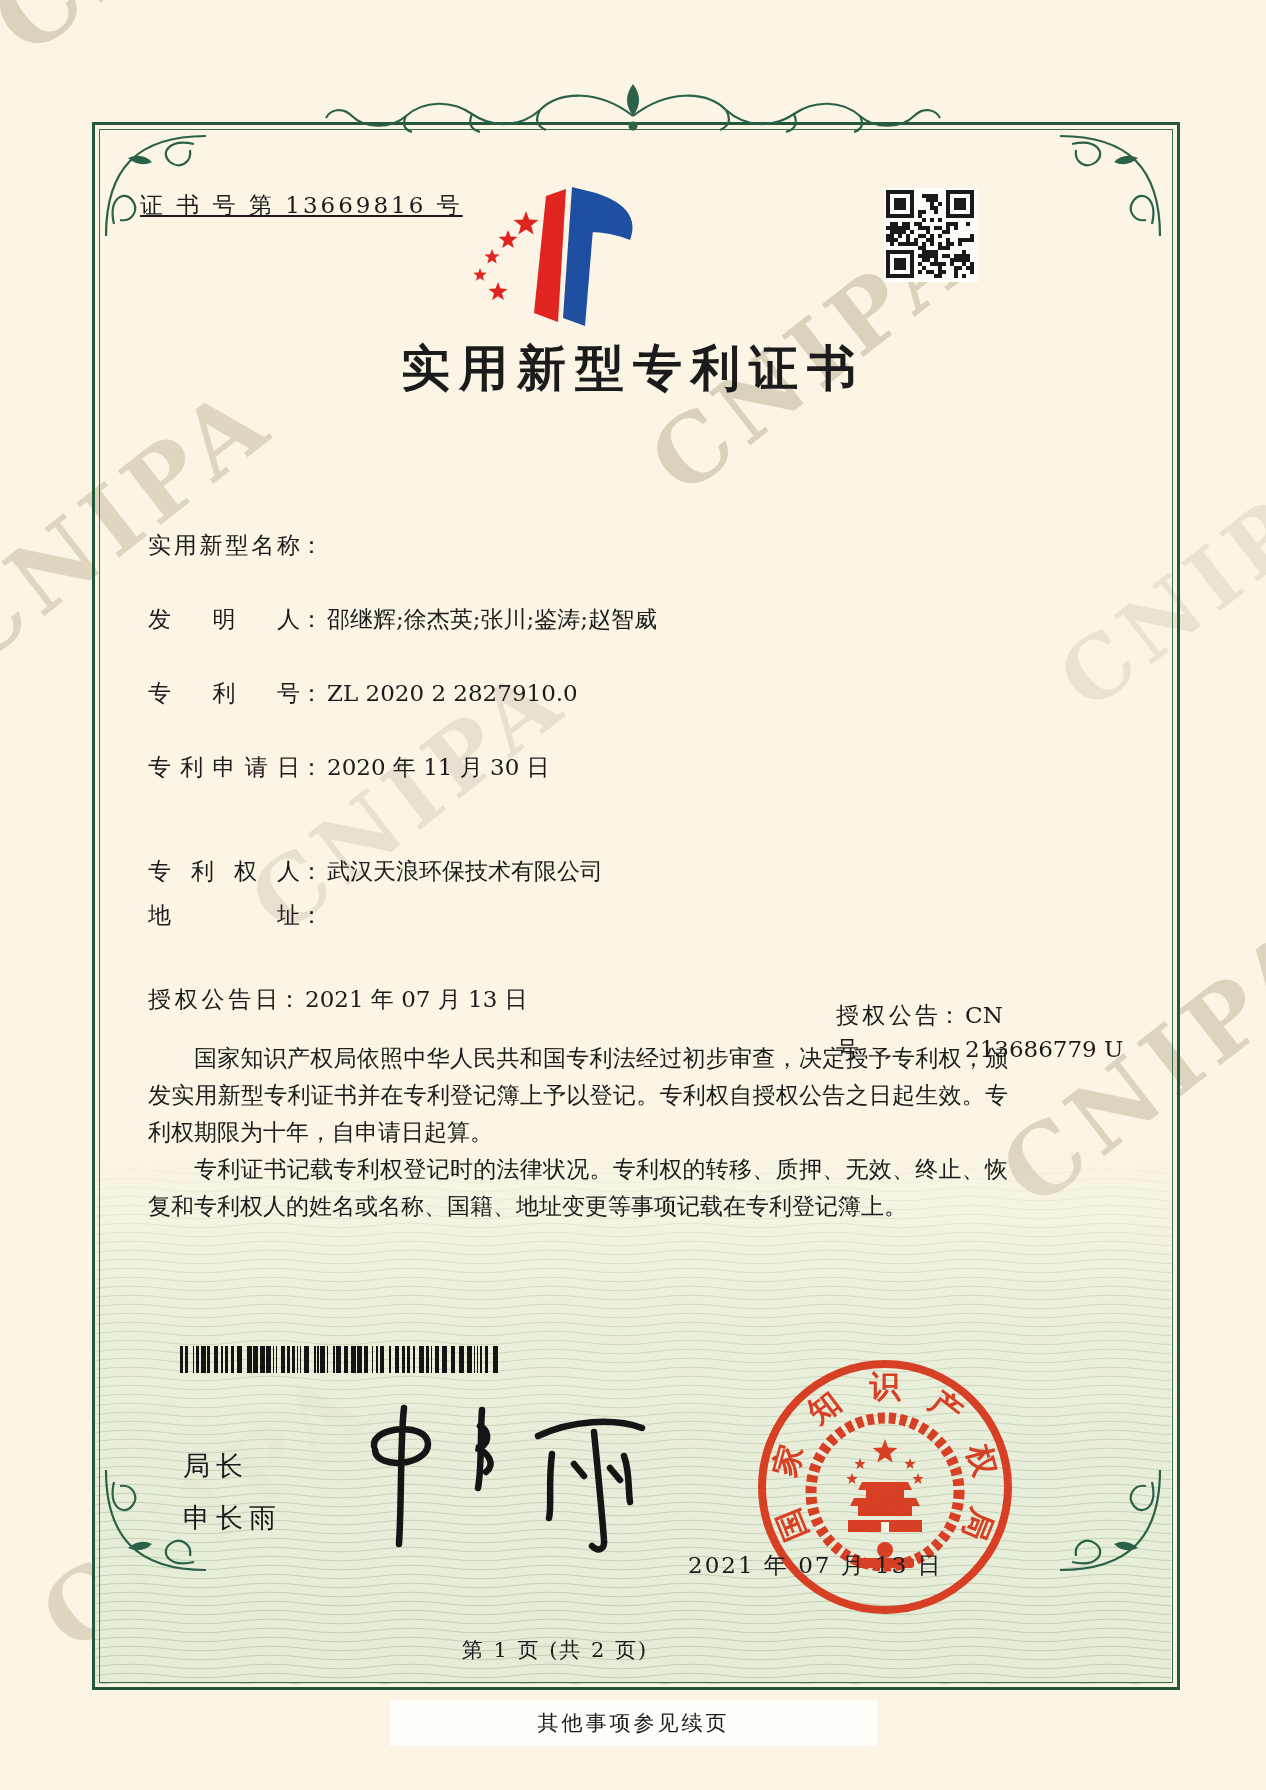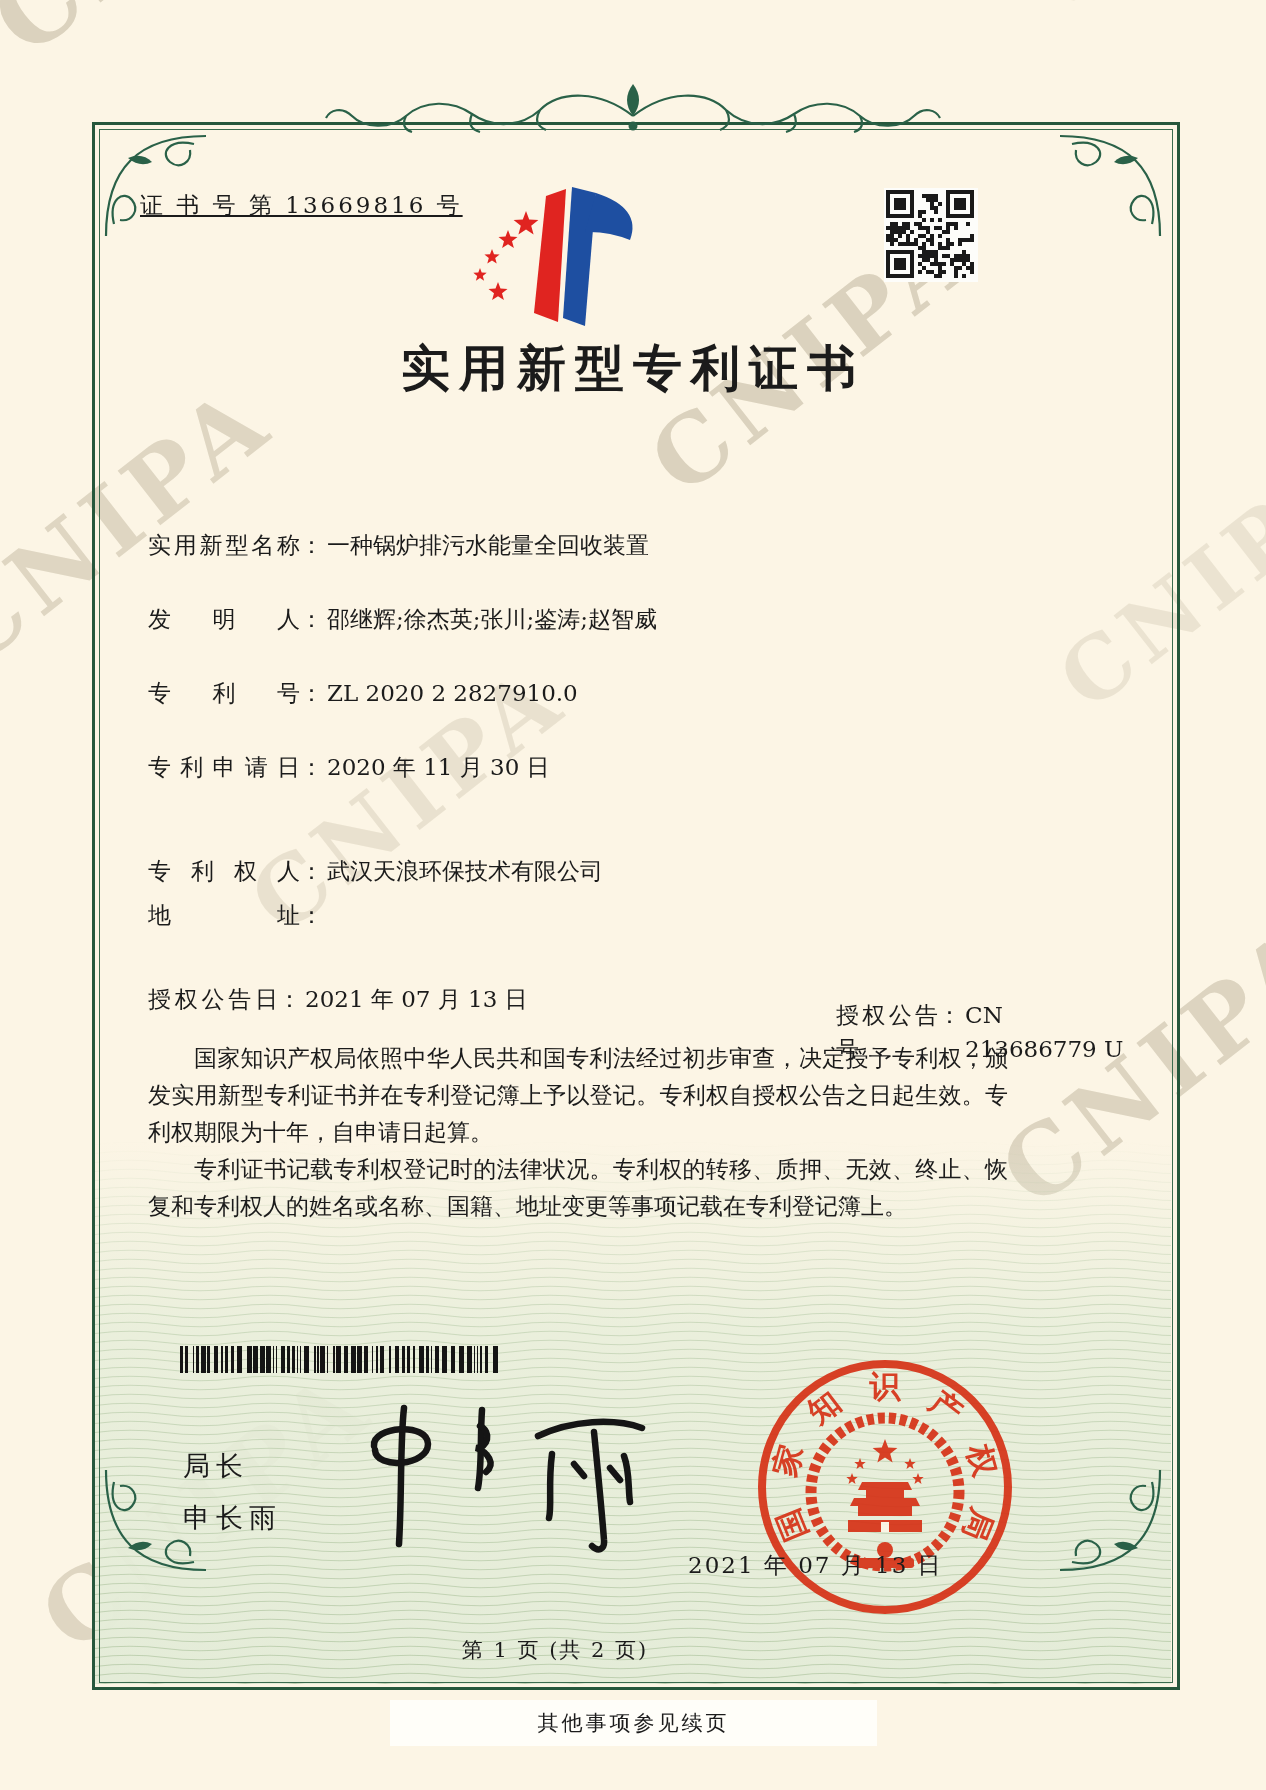--- a/index.html
+++ b/index.html
@@ -308,21 +308,20 @@
       <rect x="2" y="62" width="28" height="28" fill="#1a1a1a"></rect>
       <rect x="6" y="66" width="20" height="20" fill="#fdfdfa"></rect>
       <rect x="10" y="70" width="12" height="12" fill="#1a1a1a"></rect>
     </svg>
 
   <div class="title">实用新型专利证书</div>
 
   <div class="row" style="top:528px">
     <span class="flabel">实用新型名称</span>
       <span>：</span>
-      <span class="fvalue">一种锅炉排污水能量全回收装置</span>
   </div>
   <div class="row" style="top:602px">
     <span class="flabel">发明人</span>
       <span>：</span>
       <span class="fvalue">邵继辉;徐杰英;张川;鉴涛;赵智威</span>
   </div>
   <div class="row" style="top:676px">
     <span class="flabel">专利号</span>
       <span>：</span>
       <span class="fvalue">ZL 2020 2 2827910.0</span>

